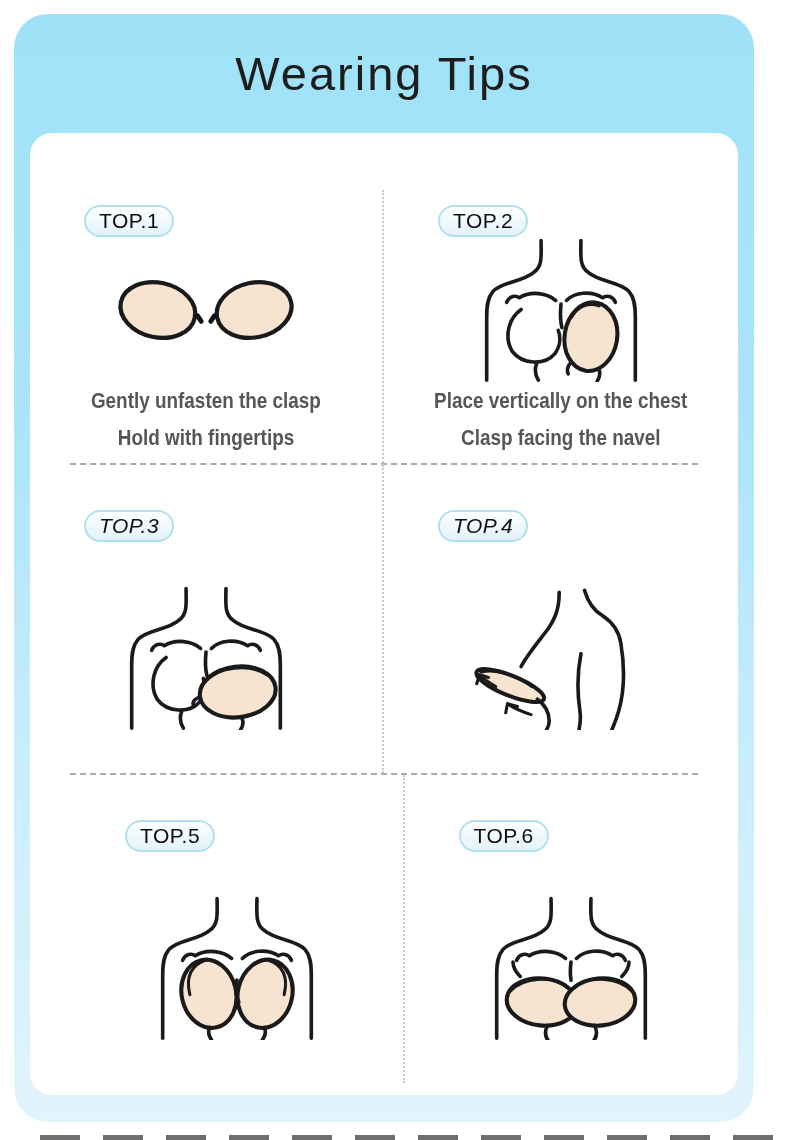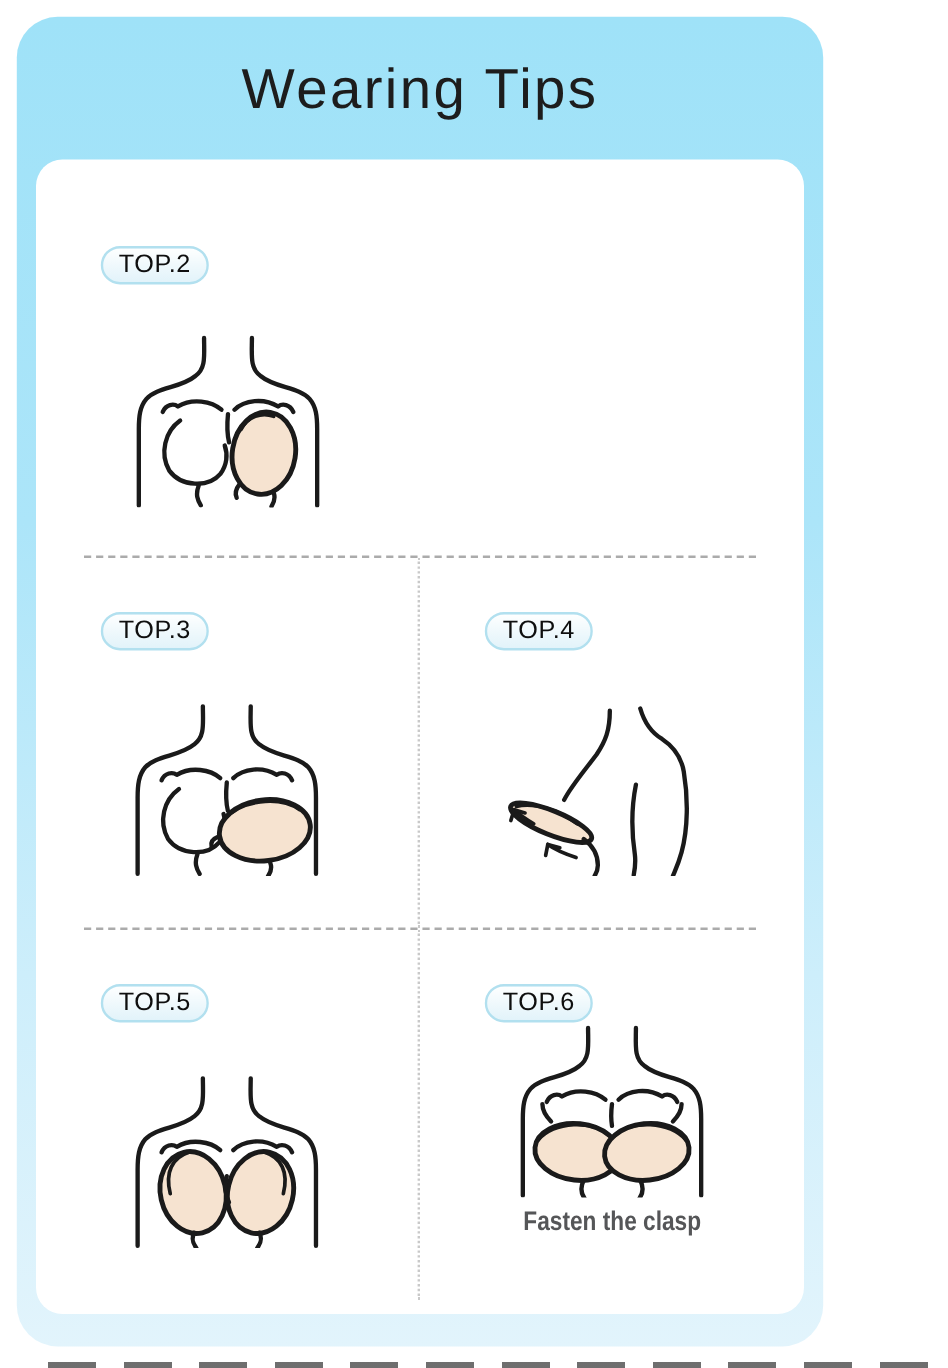--- a/index.html
+++ b/index.html
@@ -1,39 +1,39 @@
 <!DOCTYPE html>
 <html><head>
 <meta charset="utf-8">
 <style>
   html,body{margin:0;padding:0;}
   body{
     width:790px;height:1140px;position:relative;background:#ffffff;
     font-family:"Liberation Sans",sans-serif;overflow:hidden;
   }
   .blue-panel{
-    position:absolute;left:14px;top:14px;width:672px;height:1108px;
+    position:absolute;left:14px;top:14px;width:740px;height:1108px;
     border-radius:34px;
     background:linear-gradient(180deg,#9fe2f8 0%,#ace5f9 38%,#cdeefb 72%,#e2f4fc 100%);
   }
   .title-area{
     height:119px;display:flex;align-items:center;justify-content:center;
   }
   .title{
     font-size:47px;font-weight:200;letter-spacing:2px;color:#1d1d1d;
     font-family:"Liberation Sans",sans-serif;
   }
   .card{
     margin:0 16px;height:962px;background:#ffffff;border-radius:22px;
     box-sizing:border-box;padding:57px 0 12px 0;
   }
   .row{display:grid;grid-template-columns:1fr 1fr;}
   .row-1{height:273px;}
-  .row-2{height:308px;}
-  .row-3{height:308px;}
+  .row-2{height:308px;font-style:italic;}
+  .row-3{height:308px;padding-left:41px;}
   .h-divider{height:0;border:none;border-top:2px dashed #ababab;margin:0 40px;}
   .cell{display:flex;flex-direction:column;align-items:center;box-sizing:border-box;}
   .cell-left{border-right:2px dotted #c9c9c9;}
   .badge{
     align-self:flex-start;margin-left:54px;
     border:2px solid #b2e0ef;border-radius:17px;padding:2px 13px;
     font-size:21px;letter-spacing:.5px;color:#0f0f0f;
     background:linear-gradient(180deg,#feffff 0%,#eef8fc 55%,#e2f3fa 100%);
   }
   .row-1 .badge{margin-top:15px;}
@@ -60,36 +60,55 @@
 <body>
 
 <div class="blue-panel">
   <div class="title-area">
     <div class="title">Wearing Tips</div>
   </div>
 
   <div class="card">
 
     <div class="row row-1">
+      <section class="cell cell-left">
+        <span class="badge">TOP.1</span>
+        <div class="illus">
+          <svg width="190" height="68" viewBox="0 0 200 72">
+            <ellipse class="cup" cx="49" cy="36" rx="40" ry="29" transform="rotate(12 49 36)"></ellipse>
+            <ellipse class="cup" cx="151" cy="36" rx="40" ry="29" transform="rotate(-12 151 36)"></ellipse>
+            <path class="tab" d="M91,42 l4,6"></path>
+            <path class="tab" d="M109,42 l-4,6"></path>
+          </svg>
+        </div>
+        <div class="captions">
+          <span class="cap">Gently unfasten the clasp</span>
+          <span class="cap">Hold with fingertips</span>
+        </div>
+      </section>
       <section class="cell">
         <span class="badge">TOP.2</span>
         <div class="illus">
           <svg width="200" height="145" viewBox="0 0 220 160">
             <path class="ln" d="M88,4 C88,20 90,32 80,39 C67,50 45,49 35,60 C29,67 28,76 28,88 L28,158"></path>
             <path class="ln" d="M132,4 C132,20 130,32 140,39 C153,50 175,49 185,60 C191,67 192,76 192,88 L192,158"></path>
             <path class="ln" d="M50,72 C53,65 60,64 64,67 C77,59 95,62 104,70"></path>
             <path class="ln" d="M116,70 C125,61 143,59 156,67 C160,64 167,65 170,72"></path>
             <path class="ln" d="M110,74 C109,84 109,92 111,100"></path>
             <path class="ln" d="M66,80 C52,90 47,110 56,126 C67,141 92,142 103,129 C109,121 110,111 107,103"></path>
             <path class="ln" d="M83,140 C80,148 82,153 85,158"></path>
             <ellipse class="cup" cx="143" cy="110" rx="29" ry="38" transform="rotate(9 143 110)"></ellipse>
             <path class="thin" d="M122,88 C128,76 141,72 152,76"></path>
             <path class="ln" d="M121,138 C117,143 116,147 118,151"></path>
             <path class="ln" d="M152,146 C154,152 152,156 150,159"></path>
           </svg>
+        </div>
+        <div class="captions">
+          <span class="cap">Place vertically on the chest</span>
+          <span class="cap">Clasp facing the navel</span>
         </div>
       </section>
     </div>
     <hr class="h-divider">
 
     <div class="row row-2">
       <section class="cell cell-left">
         <span class="badge">TOP.3</span>
         <div class="illus">
           <svg width="200" height="145" viewBox="0 0 220 160">
@@ -158,22 +177,19 @@
             <path class="ln" d="M54,90 C48,84 46,79 46,74"></path>
             <path class="ln" d="M166,90 C172,84 174,79 174,74"></path>
             <ellipse class="cup" cx="78" cy="118" rx="39" ry="26" transform="rotate(6 78 118)"></ellipse>
             <ellipse class="cup" cx="142" cy="118" rx="39" ry="26" transform="rotate(-6 142 118)"></ellipse>
             <path class="thin" d="M42,107 C57,90 93,88 107,103"></path>
             <path class="thin" d="M113,103 C127,88 163,90 178,107"></path>
             <path class="ln" d="M84,144 C80,152 82,157 85,161"></path>
             <path class="ln" d="M136,144 C140,152 138,157 135,161"></path>
           </svg>
         </div>
-        <div class="captions">
-          <span class="cap">Fasten the clasp</span>
-        </div>
       </section>
     </div>
 
   </div>
 </div>
 
 <div class="bottom-dashes"></div>
 
 </body></html>

